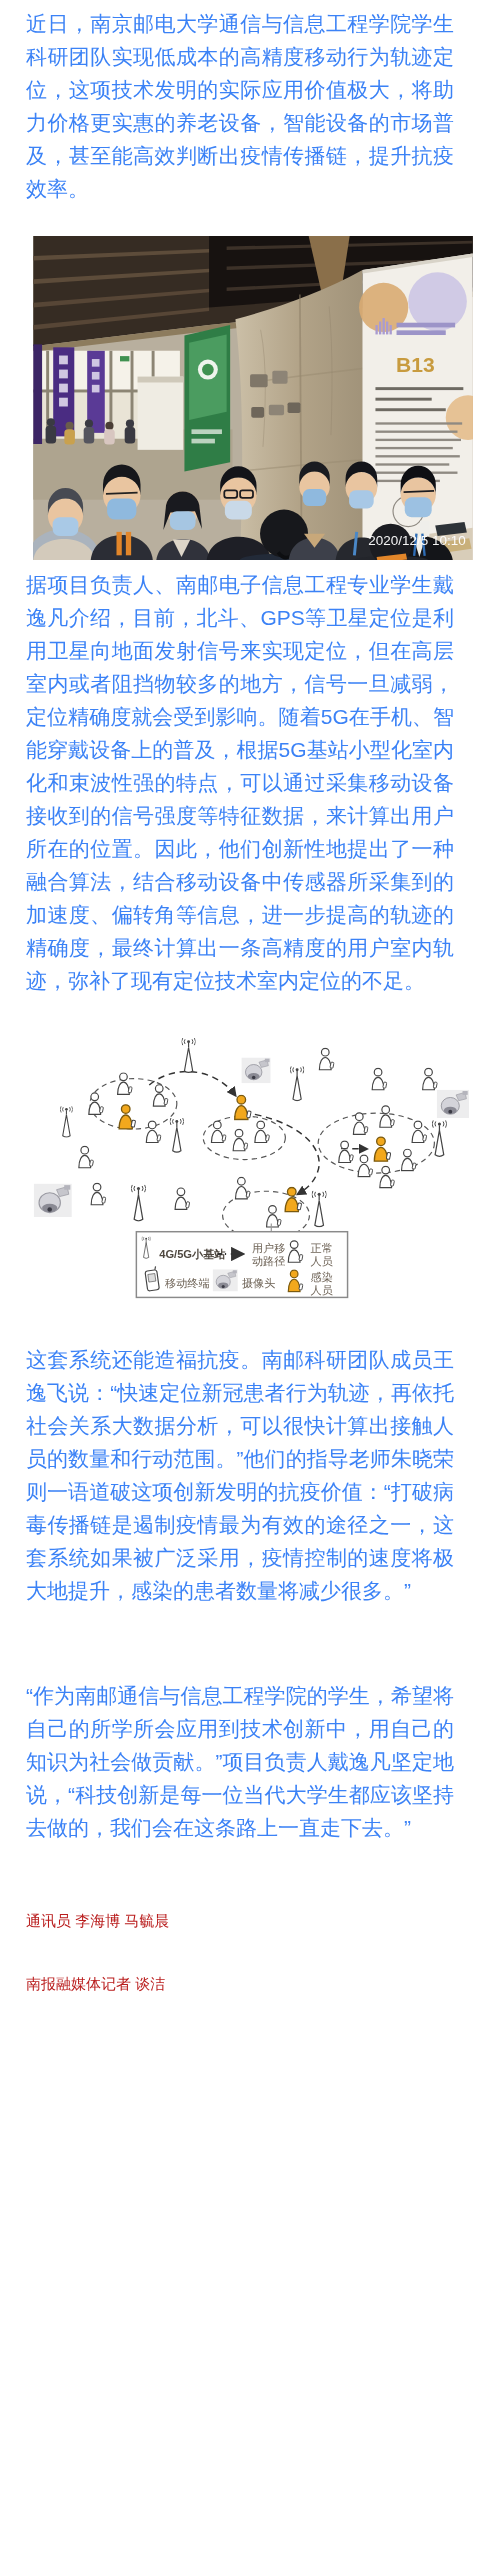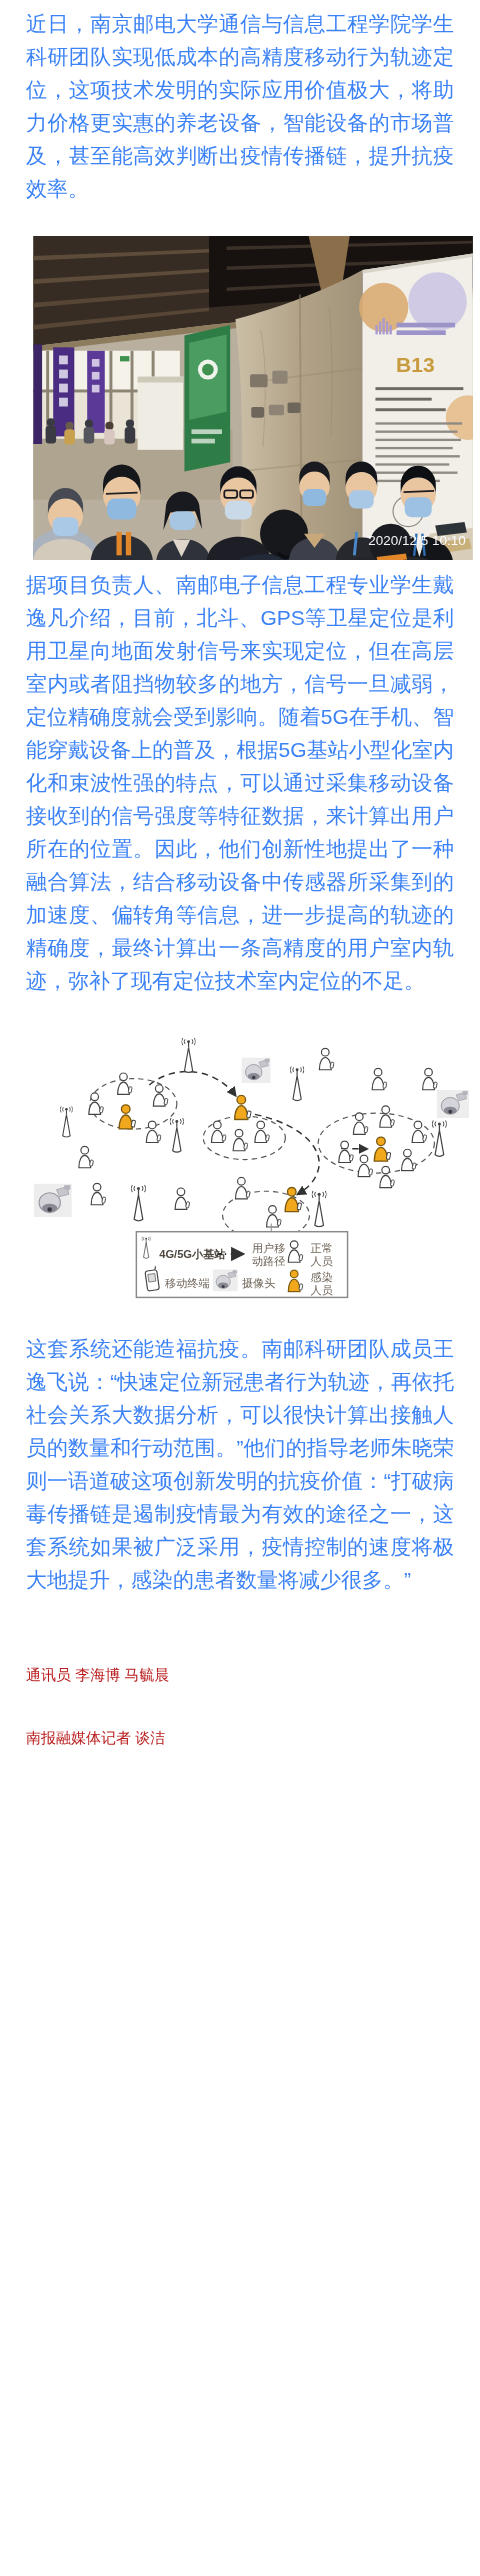--- a/index.html
+++ b/index.html
@@ -5,21 +5,21 @@
   html,body{margin:0;padding:0;background:#ffffff;}
   body{width:481px;height:2576px;overflow:hidden;
        font-family:"Liberation Sans","DejaVu Sans",sans-serif;color:#2a2a2a;}
   .article{width:481px;padding-top:7px;}
   .para{width:428px;margin:0 26px;font-size:21px;line-height:33px;
         text-align:justify;color:#3b82f6;overflow:hidden;word-break:break-all;}
   .p1{height:200px;}
   .p2{height:434px;}
   .p3{margin-top:32px;height:200px;}
   .p4{margin-top:44px;height:301px;}
-  .p5{margin-top:23px;height:301px;}
+  .p5{margin-top:34px;height:301px;}
   .p6{margin-top:35px;height:200px;}
   .credit{width:428px;margin:0 26px;font-size:15px;line-height:26px;height:26px;
           overflow:hidden;color:#b91c1c;}
   .credit1{margin-top:29px;}
   .credit2{margin-top:37px;}
   figure{margin:0;padding:8px;display:block;}
   .photo-fig{margin:21px 0 0 25px;width:440px;height:324px;}
   .diagram-fig{margin:21px 0 0 20.5px;width:440px;height:270px;}
   svg{display:block;}
   .legend-label{font-size:19px;fill:#6e6356;}
@@ -363,18 +363,19 @@
         <use href="#sym-cam" width="50" height="44" transform="translate(313,406) scale(0.86)"></use>
         <text x="363" y="437" class="legend-label">摄像头</text>
         <use href="#sym-iperson" width="30" height="40" x="438" y="406"></use>
         <text x="480" y="426" class="legend-label">感染</text>
         <text x="480" y="448" class="legend-label">人员</text>
       </g>
     </svg>
   </figure>
 
   <p class="para p5">这套系统还能造福抗疫。南邮科研团队成员王逸飞说：“快速定位新冠患者行为轨迹，再依托社会关系大数据分析，可以很快计算出接触人员的数量和行动范围。”他们的指导老师朱晓荣则一语道破这项创新发明的抗疫价值：“打破病毒传播链是遏制疫情最为有效的途径之一，这套系统如果被广泛采用，疫情控制的速度将极大地提升，感染的患者数量将减少很多。”</p>
+  <p class="para p6">“作为南邮通信与信息工程学院的学生，希望将自己的所学所会应用到技术创新中，用自己的知识为社会做贡献。”项目负责人戴逸凡坚定地说，“科技创新是每一位当代大学生都应该坚持去做的，我们会在这条路上一直走下去。”</p>
 
   <p class="credit credit1">通讯员 李海博 马毓晨</p>
   <p class="credit credit2">南报融媒体记者 谈洁</p>
 
 </main>
 
 
 </body></html>

